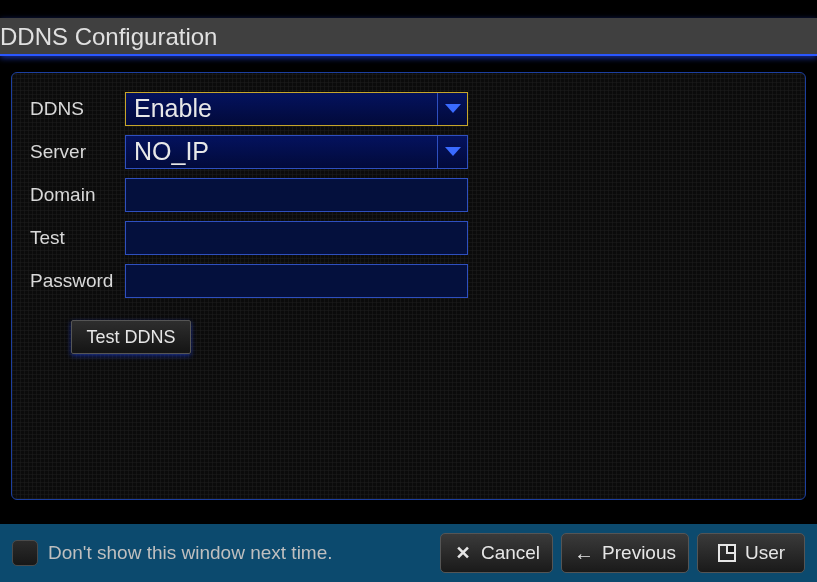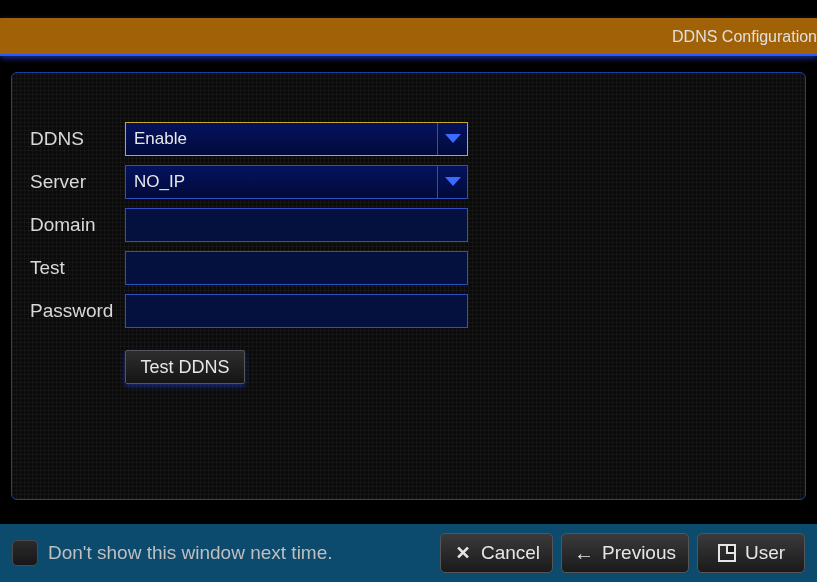--- a/index.html
+++ b/index.html
@@ -3,52 +3,52 @@
 <meta charset="utf-8">
 <style>
   * { box-sizing: border-box; }
   html, body {
     margin: 0; padding: 0; width: 817px; height: 582px;
     background: #000; font-family: Arial, Helvetica, sans-serif;
     color: #cfcfcf; overflow: hidden;
   }
   .top-bar { height: 18px; background: #000; }
   .title-bar {
-    height: 38px; line-height: 38px; text-align: right;
-    color: #e0e0e0; font-size: 16px;
-    background: #a16207;
+    height: 38px; line-height: 38px; text-align: left;
+    color: #e0e0e0; font-size: 24px;
+    background: #404040;
     border-bottom: 2px solid #2a57ff;
     box-shadow: 0 2px 6px rgba(40,80,255,0.6);
   }
   .panel-wrap {
     padding: 16px 10px 8px 10px;
   }
   .panel {
     width: 795px; height: 428px;
     border: 1px solid #1c3f9f;
     border-radius: 6px;
     background-color: #0b0b0b;
     background-image:
       repeating-linear-gradient(0deg, rgba(30,30,30,0.5) 0 1px, transparent 1px 4px),
       repeating-linear-gradient(90deg, rgba(30,30,30,0.5) 0 1px, transparent 1px 4px);
     margin: 0 auto;
-    padding: 44px 18px;
+    padding: 14px 18px;
   }
   .form-row {
     display: flex; align-items: center; height: 43px;
   }
   .form-label {
     width: 95px; font-size: 19px; color: #d9d9d9;
   }
   .select {
     position: relative;
     width: 343px; height: 34px;
     background: linear-gradient(#04125e, #020a3a);
     border: 1px solid #2e4fbf;
-    color: #e8e8e8; font-size: 17px;
+    color: #e8e8e8; font-size: 25px;
     padding: 3px 8px;
     display: flex; align-items: center;
   }
   .select.focused { border: 1px solid #c7a62a; }
   .select .chevron-box {
     position: absolute; right: 0; top: 0; width: 30px; height: 100%;
     display: flex; align-items: center; justify-content: center;
     border-left: 1px solid #2e4fbf;
   }
   .chev-down {
@@ -56,21 +56,21 @@
     border-right: 8px solid transparent; border-top: 9px solid #3a6bff;
   }
   .text-input {
     width: 343px; height: 34px;
     background: #04103d;
     border: 1px solid #2e4fbf;
     color: #e8e8e8; font-size: 18px; padding: 2px 8px;
     outline: none;
   }
   .test-btn {
-    margin-left: 95px; margin-top: 18px;
+    margin-left: 41px; margin-top: 18px;
     height: 34px; width: 120px;
     background: linear-gradient(#2e2e2e, #141414);
     border: 1px solid #555; border-radius: 2px;
     color: #e6e6e6; font-size: 18px; cursor: pointer;
     box-shadow: 0 2px 5px rgba(30,70,255,0.5);
   }
 
   .footer {
     position: absolute; left: 0; bottom: 0; width: 817px; height: 58px;
     display: flex; align-items: center; padding: 0 12px;

